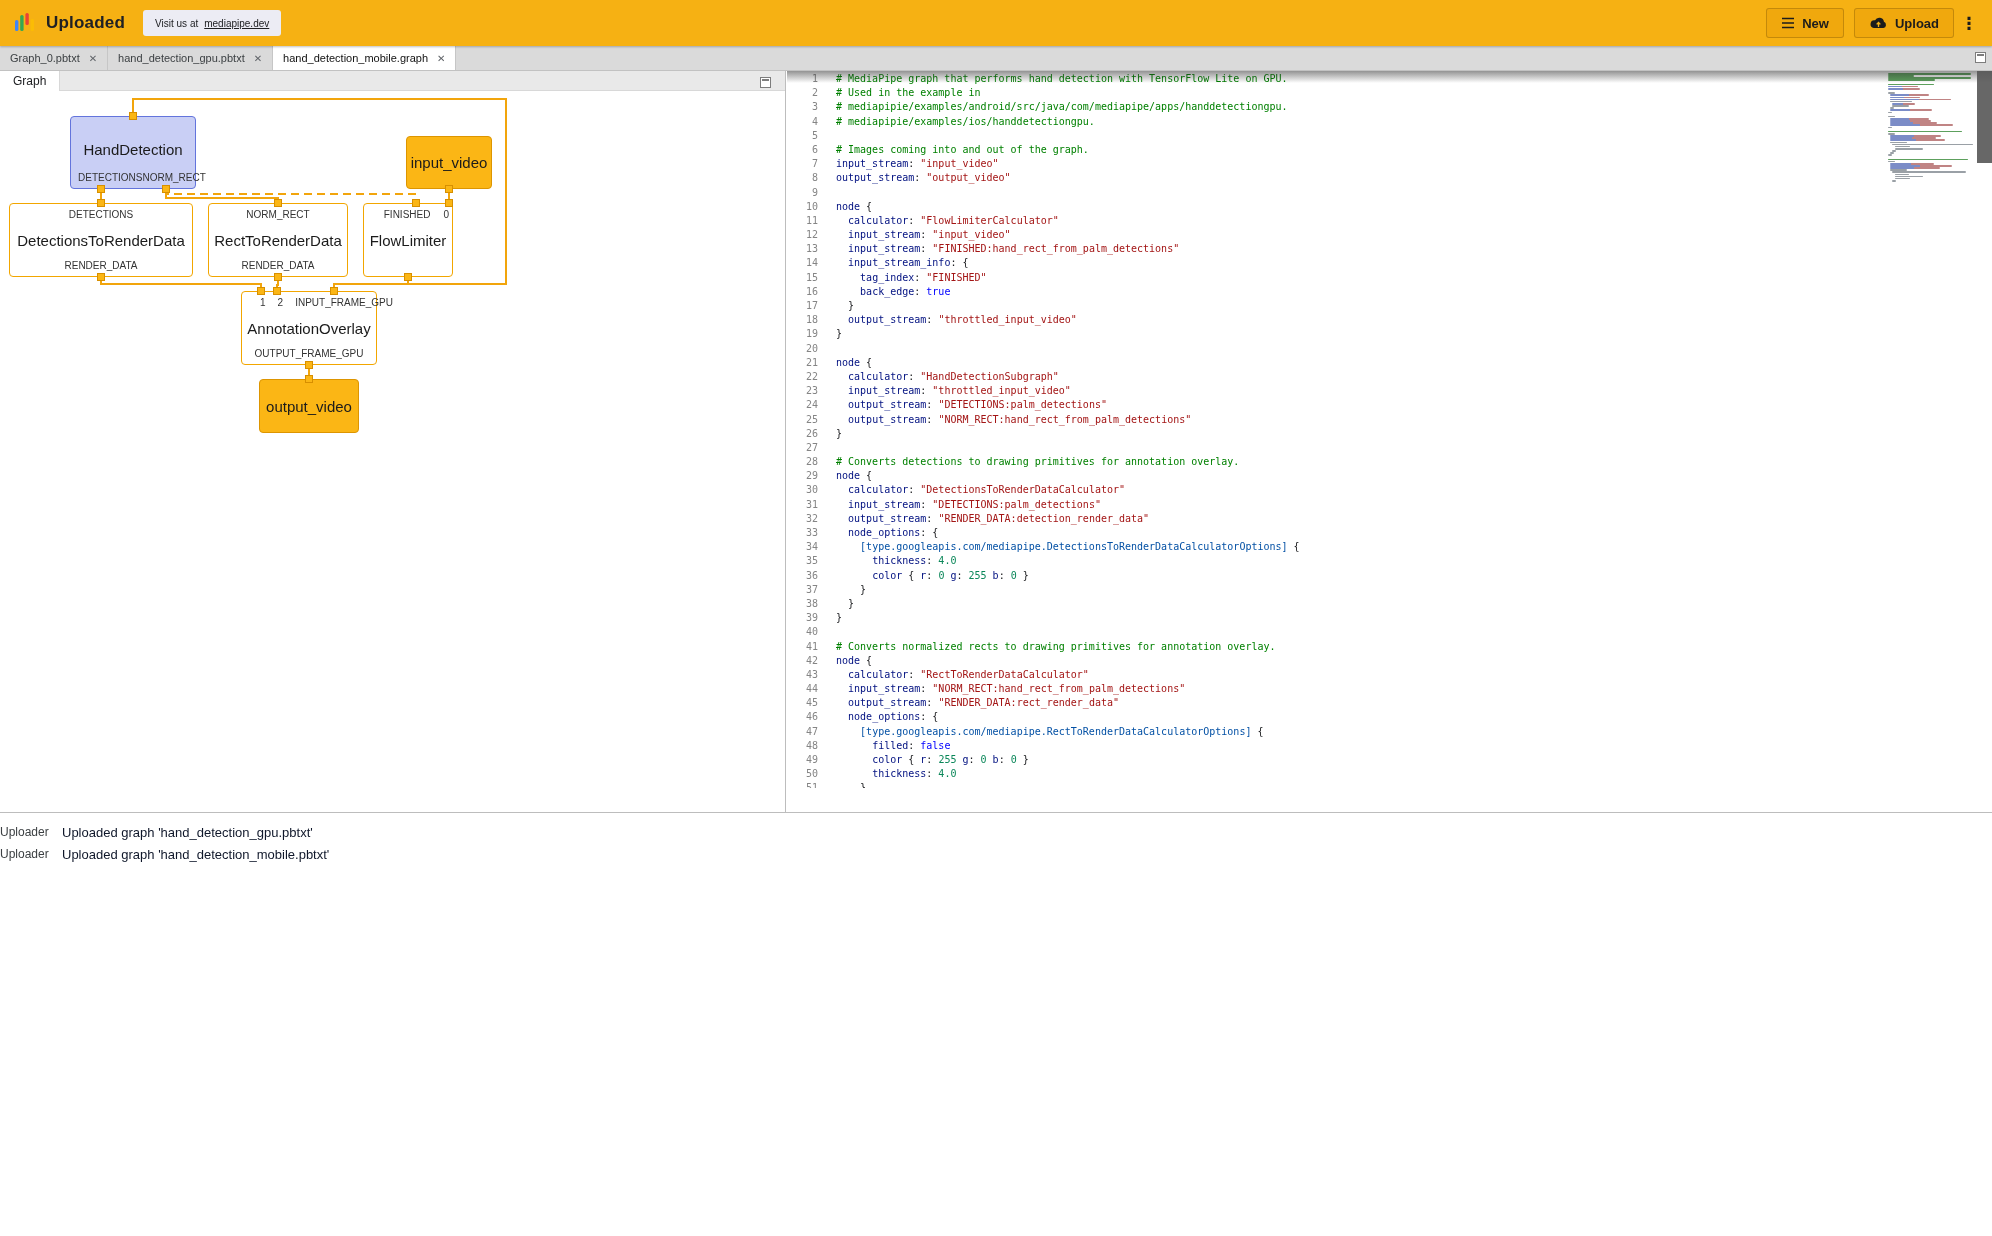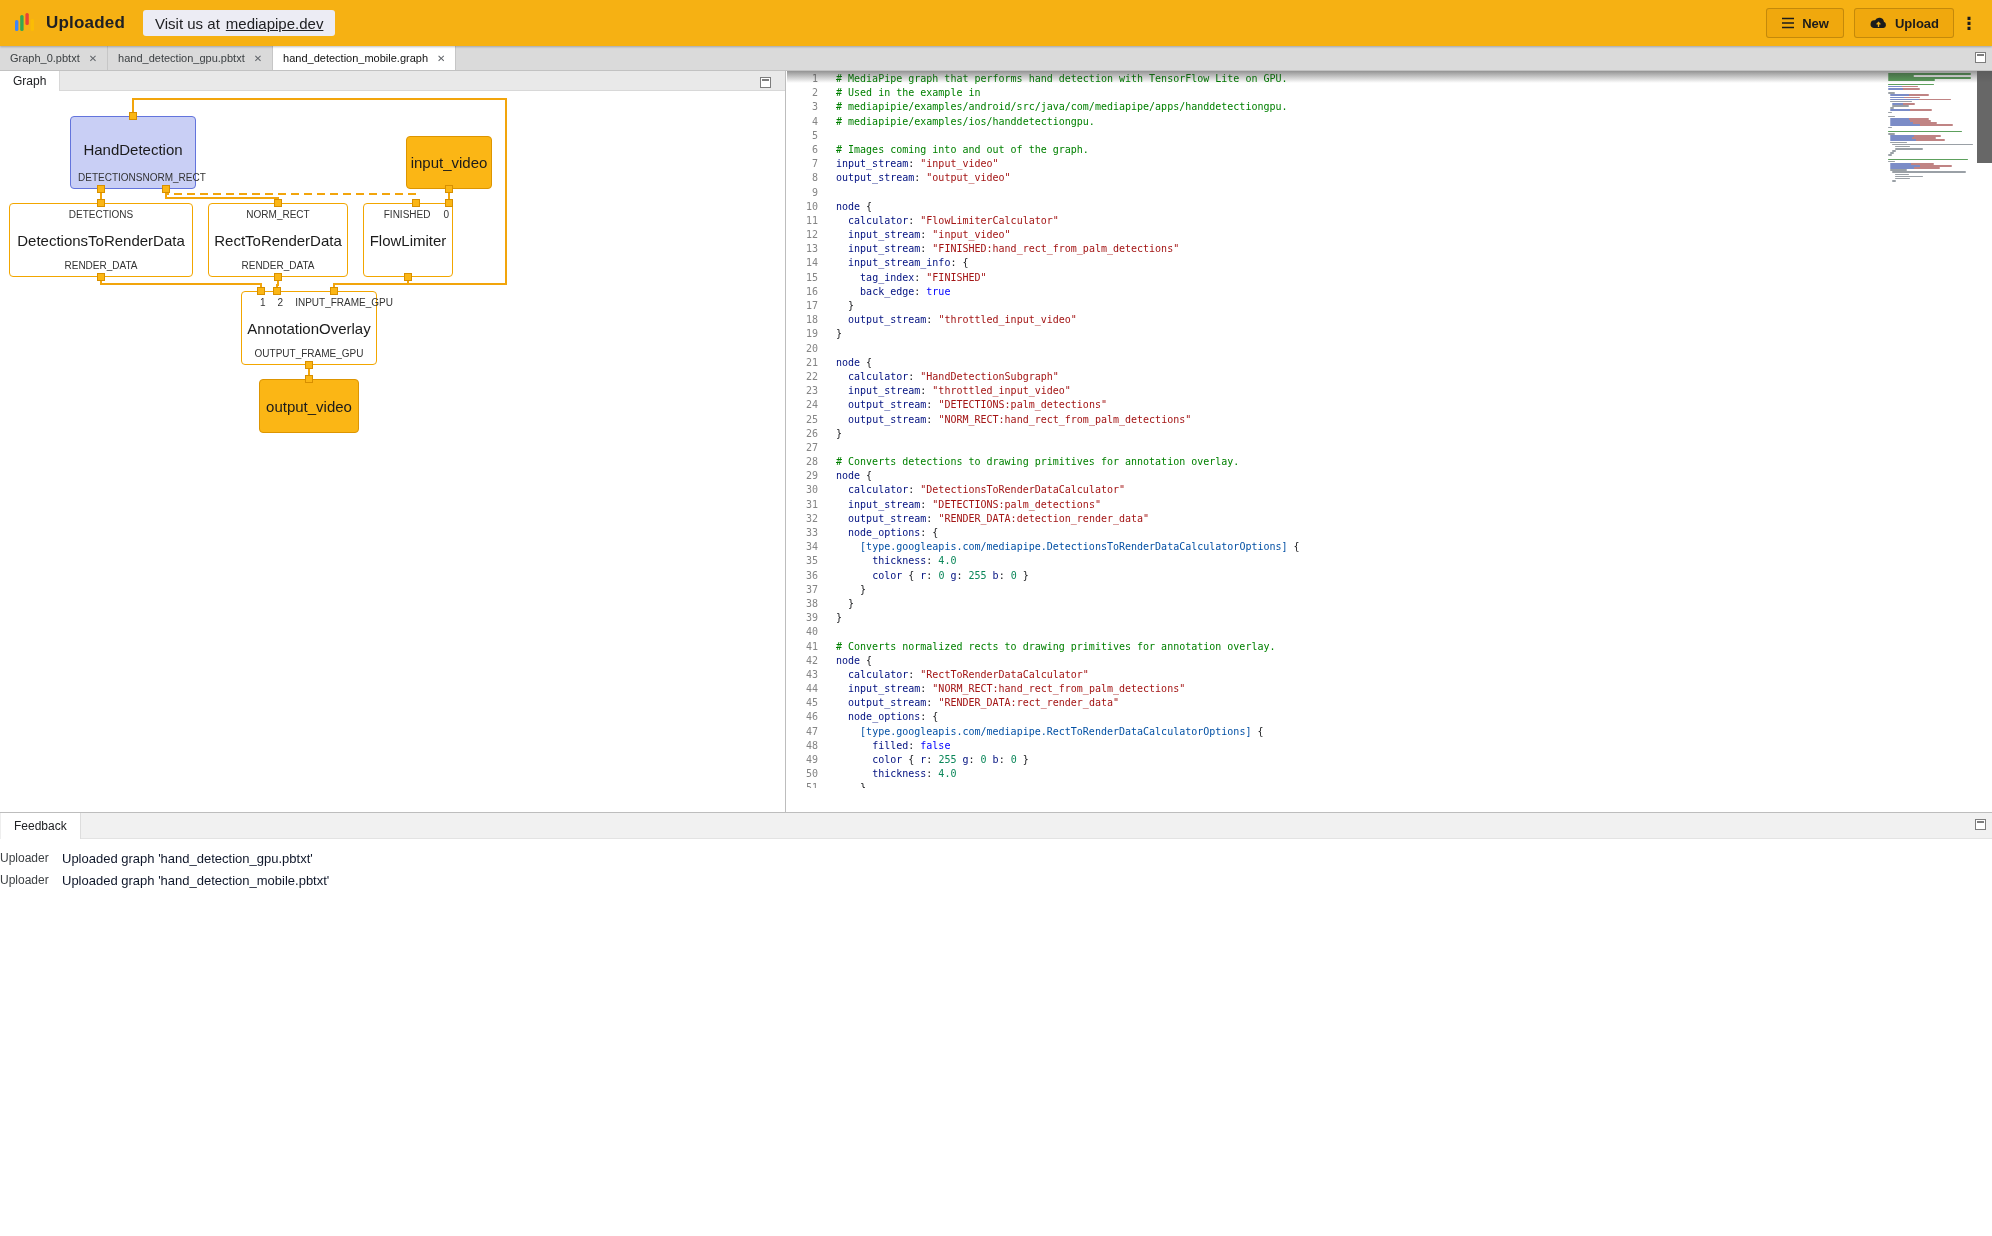--- a/index.html
+++ b/index.html
@@ -3,21 +3,21 @@
 <meta charset="utf-8">
 <style>
   *{box-sizing:border-box;margin:0;padding:0}
   html,body{width:1992px;height:1236px}
   body{font-family:"Liberation Sans","DejaVu Sans",sans-serif;background:#fff;position:relative;overflow:hidden;color:#202124}
 
   
   .appbar{position:absolute;left:0;top:0;width:1992px;height:46px;background:#F6B113;display:flex;align-items:center;padding:0 12px;box-shadow:0 1px 2px rgba(0,0,0,.25);z-index:40}
   .logo{width:22px;height:22px;margin:0 10px 0 2px;flex:0 0 auto}
   .app-title{font-size:17px;font-weight:700;letter-spacing:.2px;margin-right:18px}
-  .visit-chip{background:#ECECF4;border-radius:3px;height:26px;display:flex;align-items:center;padding:0 12px;font-size:15px;color:#202124;cursor:default}
+  .visit-chip{background:#ECECF4;border-radius:3px;height:26px;display:flex;align-items:center;padding:0 12px;font-size:10px;color:#202124;cursor:default}
   .visit-chip .lnk{color:#202124;text-decoration:underline;margin-left:6px;cursor:pointer}
   .appbar-spacer{flex:1}
   .appbar-btn{display:flex;align-items:center;gap:7px;height:30px;padding:0 14px;background:#F0A80D;border:1px solid rgba(0,0,0,.18);border-radius:3px;font-size:13px;font-weight:700;color:#1c1c1c;margin-left:10px;cursor:pointer}
   .kebab{width:22px;height:30px;display:flex;align-items:center;justify-content:center;font-size:17px;font-weight:700;margin-left:4px;cursor:pointer;color:#1c1c1c}
 
   
   .filetabs{position:absolute;left:0;top:46px;width:1992px;height:25px;background:#DADADA;border-bottom:1px solid #c2c2c2;display:flex;align-items:stretch;z-index:30}
   .ftab{display:flex;align-items:center;padding:0 10px;font-size:11px;color:#3c4043;border-right:1px solid #c6c6c6;cursor:pointer;background:#DADADA;white-space:nowrap}
   .ftab.active{background:#fff;color:#111}
   .ftab .close{margin-left:9px;color:#5f6368;font-size:10px;cursor:pointer}
@@ -274,26 +274,20 @@
         <div class="mm-line" style="background: rgb(154, 160, 166); width: 14.3px; margin-left: 6.6px;"></div>
         <div class="mm-line" style="background: rgb(154, 160, 166); width: 28.6px; margin-left: 6.6px;"></div>
         <div class="mm-line" style="background: rgb(154, 160, 166); width: 15.4px; margin-left: 6.6px;"></div>
         <div class="mm-line" style="background: rgb(154, 160, 166); width: 4px; margin-left: 4.4px;"></div>
       </div>
     <div class="vscroll"></div>
   </div>
 </div>
 
 <div class="panel feedback-panel">
-  <div class="feedback-head">
-    <div class="ptab">
-      <span>Feedback</span>
-    </div>
-    <div class="toggle-ic" style="right:6px"></div>
-  </div>
   <div class="feedback-body">
     <div class="fb-row">
       <span class="fb-source">Uploader</span>
       <span class="fb-msg">Uploaded graph 'hand_detection_gpu.pbtxt'</span>
     </div>
     <div class="fb-row">
       <span class="fb-source">Uploader</span>
       <span class="fb-msg">Uploaded graph 'hand_detection_mobile.pbtxt'</span>
     </div>
   </div>

